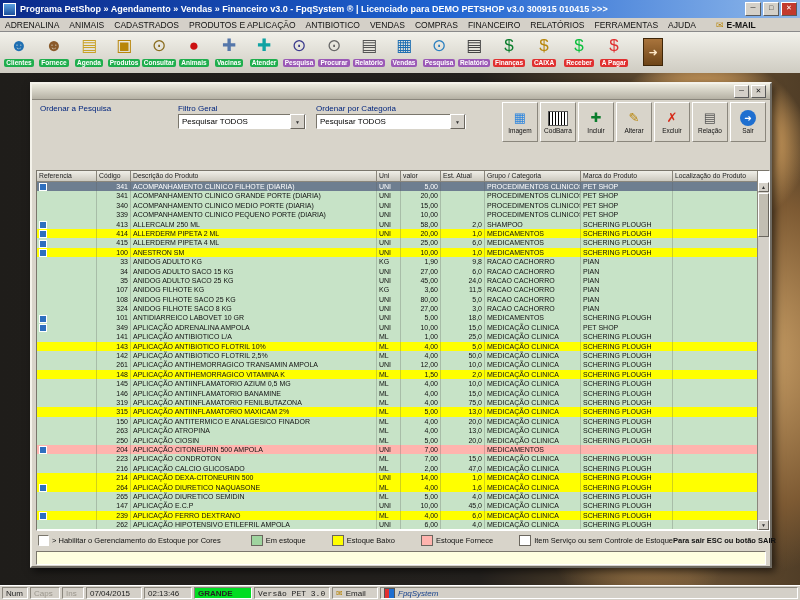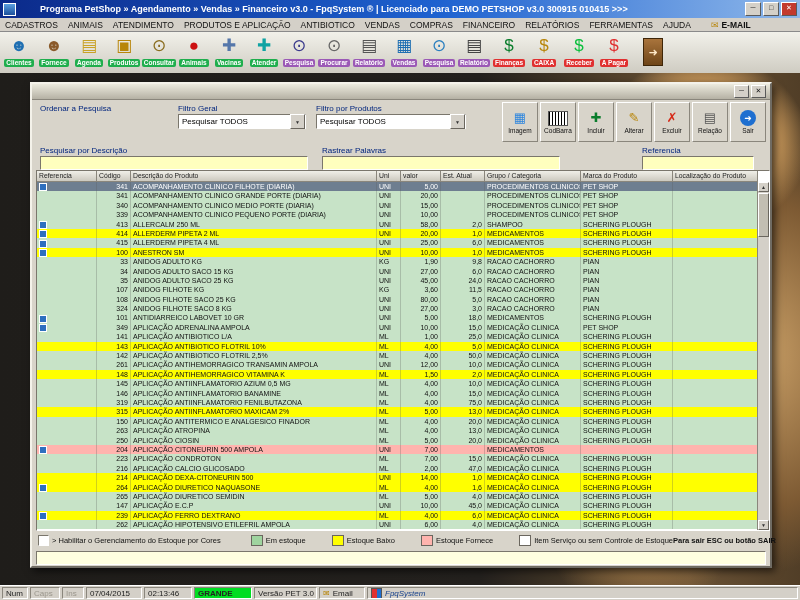--- a/index.html
+++ b/index.html
@@ -3,21 +3,21 @@
 <meta charset="utf-8">
 <style>
   html,body{margin:0;padding:0;}
   body{width:800px;height:600px;overflow:hidden;position:relative;background:#262320;
        font-family:"Liberation Sans","DejaVu Sans",sans-serif;-webkit-font-smoothing:none;}
   .screen{position:absolute;inset:0;}
   
   .titlebar{height:18px;background:linear-gradient(90deg,#0b2a8a,#1e62d0 55%,#8fb8ea);
             display:flex;align-items:center;padding:0 3px;color:#fff;font-size:9px;font-weight:bold;}
   .appico{width:11px;height:11px;background:linear-gradient(#5aa0e0,#1b4f9c);border:1px solid #fff;margin-right:4px;flex:none;}
-  .ttext{white-space:nowrap;overflow:hidden;flex:1;margin-left:20px;}
+  .ttext{white-space:nowrap;overflow:hidden;flex:1;}
   .winbtns{display:flex;gap:2px;flex:none;}
   .wbtn{width:14px;height:12px;background:#d4d0c8;border:1px solid;border-color:#fff #5a5a5a #5a5a5a #fff;
         font-size:7px;line-height:10px;text-align:center;color:#222;}
   .wbtn.close{background:#c23a2e;color:#fff;font-weight:bold;}
   .menubar{height:13px;background:#d4d0c8;border-bottom:1px solid #8a8a8a;display:flex;align-items:center;font-size:8.5px;color:#111;}
   .mitem{padding:0 5px;white-space:nowrap;}
   .mitem.email{display:flex;align-items:center;gap:3px;margin-left:10px;font-weight:bold;}
   .envico{color:#b8860b;font-size:9px;}
   .toolbar{height:42px;background:linear-gradient(#f2f1ea,#ccc9bf);border-bottom:1px solid #7d7a72;
            display:flex;align-items:flex-start;padding:1px 2px;gap:1px;}
@@ -113,23 +113,23 @@
     <span class="appico"></span>
     <span class="ttext">Programa PetShop » Agendamento » Vendas » Financeiro v3.0 - FpqSystem ® | Licenciado para  DEMO PETSHOP  v3.0 300915 010415 &gt;&gt;&gt;</span>
     <span class="winbtns">
       <span class="wbtn">─</span>
       <span class="wbtn">□</span>
       <span class="wbtn close">✕</span>
     </span>
   </div>
 
   <div class="menubar">
-      <div class="mitem">CADASTROS</div>
+      <div class="mitem">ADRENALINA</div>
       <div class="mitem">ANIMAIS</div>
-      <div class="mitem">ATENDIMENTO</div>
+      <div class="mitem">CADASTRADOS</div>
       <div class="mitem">PRODUTOS E APLICAÇÃO</div>
       <div class="mitem">ANTIBIOTICO</div>
       <div class="mitem">VENDAS</div>
       <div class="mitem">COMPRAS</div>
       <div class="mitem">FINANCEIRO</div>
       <div class="mitem">RELATÓRIOS</div>
       <div class="mitem">FERRAMENTAS</div>
       <div class="mitem">AJUDA</div>
       <div class="mitem email">
         <span class="envico">✉</span>
@@ -227,21 +227,21 @@
       </span>
     </div>
 
     <div class="filters">
       <span class="flabel" style="left:8px">Ordenar a Pesquisa</span>
       <span class="flabel" style="left:146px">Filtro Geral</span>
       <div class="combo" style="left:146px;width:128px">
         <span class="cval">Pesquisar TODOS</span>
         <span class="carrow">▼</span>
       </div>
-      <span class="flabel" style="left:284px">Filtro por Produtos</span>
+      <span class="flabel" style="left:284px">Ordenar por Categoria</span>
       <div class="combo" style="left:284px;width:150px">
         <span class="cval">Pesquisar TODOS</span>
         <span class="carrow">▼</span>
       </div>
       <div class="actions">
           <div class="abtn">
             <span class="aico" style="color: rgb(46, 134, 222);">▦</span>
             <span class="albl">Imagem</span>
           </div>
           <div class="abtn">
@@ -264,28 +264,20 @@
             <span class="aico" style="color: rgb(85, 85, 85);">▤</span>
             <span class="albl">Relação</span>
           </div>
           <div class="abtn">
             <span class="aico circ" style="color: rgb(255, 255, 255); background: rgb(30, 111, 208);">➜</span>
             <span class="albl">Sair</span>
           </div>
         </div>
     </div>
 
-    <div class="searchrow">
-      <span class="slabel" style="left:8px">Pesquisar por Descrição</span>
-      <input class="yinput" style="left: 8px; width: 268px;" value="">
-      <span class="slabel" style="left:290px">Rastrear Palavras</span>
-      <input class="yinput" style="left: 290px; width: 238px;" value="">
-      <span class="slabel" style="left:610px">Referencia</span>
-      <input class="yinput" style="left: 610px; width: 112px;" value="">
-    </div>
 
     <div class="tablewrap">
       <div class="thead">
           <div class="th" style="width: 60px;">Referencia</div>
           <div class="th" style="width: 34px;">Código</div>
           <div class="th" style="width: 246px;">Descrição do Produto</div>
           <div class="th" style="width: 24px;">Uni</div>
           <div class="th" style="width: 40px;">valor</div>
           <div class="th" style="width: 44px;">Est. Atual</div>
           <div class="th" style="width: 96px;">Grupo / Categoria</div>
@@ -747,21 +739,21 @@
       </div>
       <div class="spanel" style="width: 56px;">
         <span class="stxt">07/04/2015</span>
       </div>
       <div class="spanel" style="width: 48px;">
         <span class="stxt">02:13:46</span>
       </div>
       <div class="spanel" style="width: 58px; background: rgb(0, 221, 34); font-weight: bold;">
         <span class="stxt">GRANDE</span>
       </div>
-      <div class="spanel" style="width: 63px;">
+      <div class="spanel" style="width: 76px; font-family: Liberation Mono, monospace;">
         <span class="stxt">Versão PET 3.0</span>
       </div>
       <div class="spanel" style="width: 46px;">
         <span class="sico" style="color: rgb(184, 134, 11);">✉</span>
         <span class="stxt">Email</span>
       </div>
       <div class="spanel" style="flex: 1 1 0%; color: rgb(22, 65, 140); font-style: italic;">
         <span class="fpqlogo"></span>
         <span class="stxt">FpqSystem</span>
       </div>

